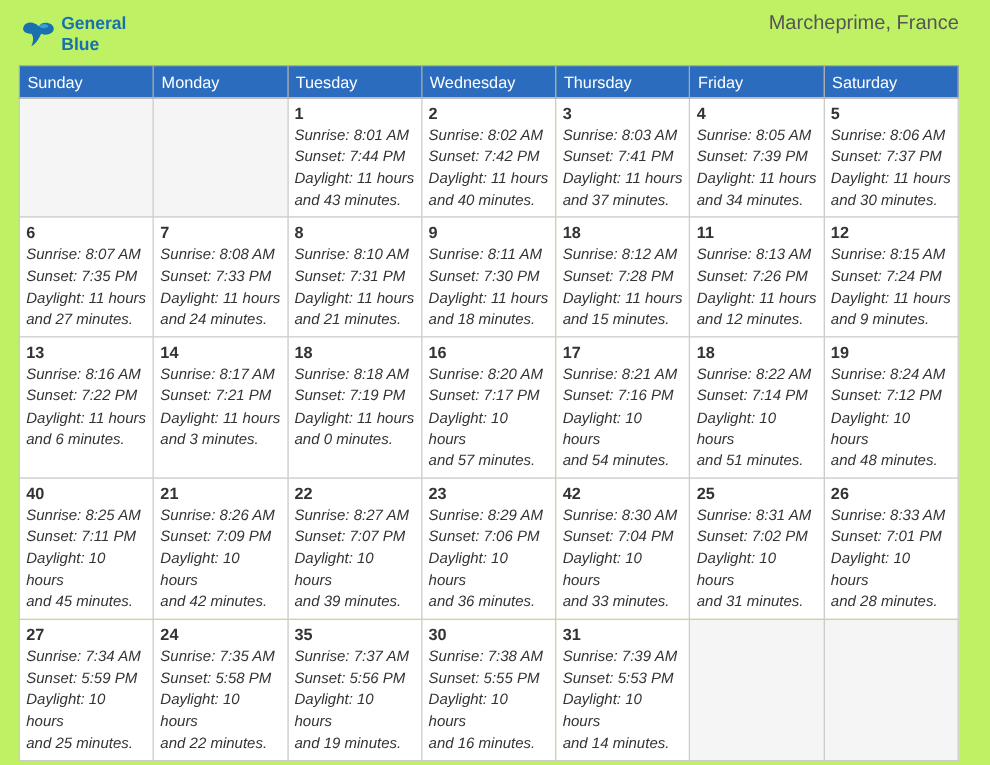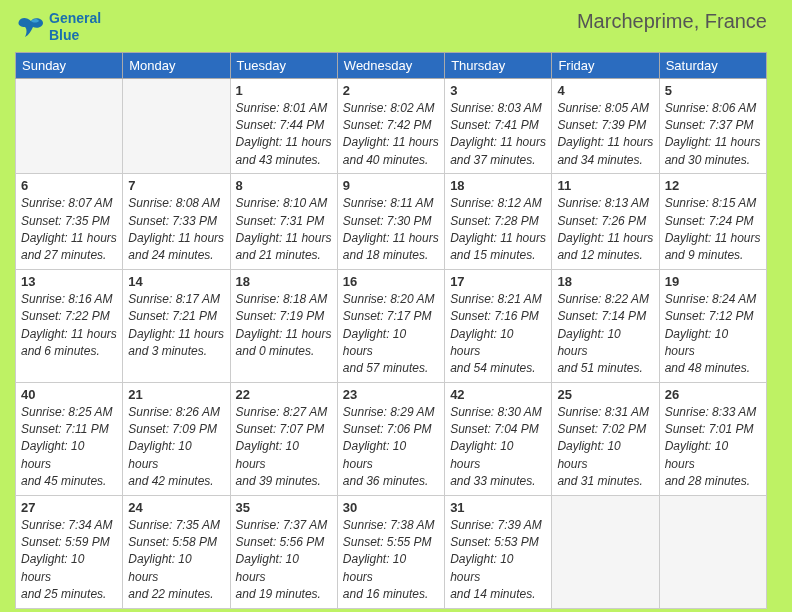--- a/index.html
+++ b/index.html
@@ -42,21 +42,21 @@
     }
     .title-block {
       text-align: right;
     }
     .month-title {
       font-size: 32px;
       font-weight: normal;
       color: #333;
     }
     .location {
-      font-size: 20px;
+      font-size: 16px;
       color: #555;
     }
     .calendar {
       width: 100%;
       border-collapse: collapse;
       table-layout: fixed;
     }
     .calendar th {
       background: #2b6cbf;
       color: #fff;

